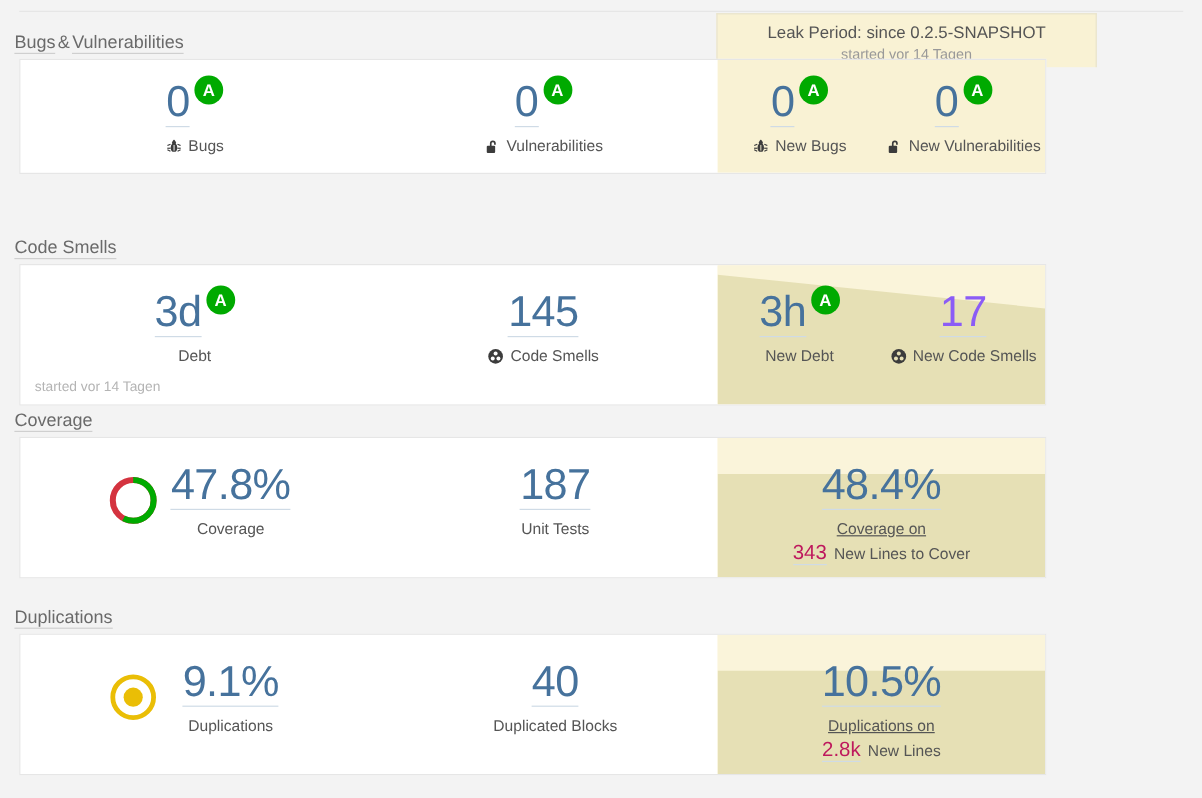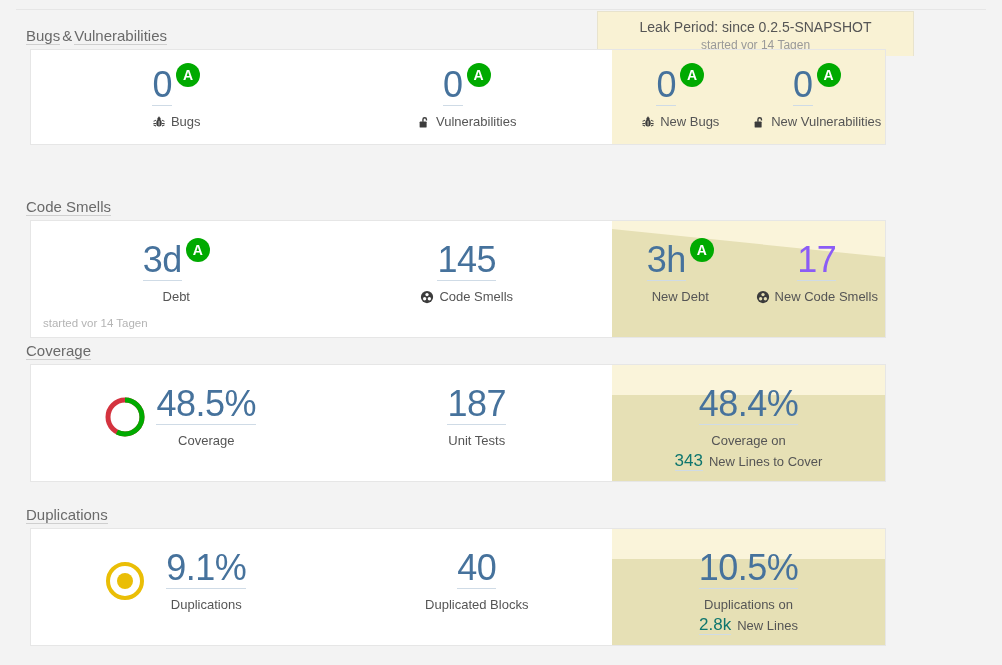--- a/index.html
+++ b/index.html
@@ -47,21 +47,21 @@
   }
   .leak-header .lh-sub {
     font-size: 12px;
     color: #999;
     line-height: 16px;
   }
 
   
   .section {
     position: absolute;
-    left: 14px;
+    left: 0;
     width: 888px;
   }
   .section-title {
     margin-left: 12px;
     font-size: 15px;
     color: #6a6a6a;
     height: 24px;
     line-height: 22px;
     white-space: nowrap;
   }
@@ -154,34 +154,34 @@
   }
   .mlabel {
     margin-top: 8px;
     font-size: 13px;
     color: #555;
     display: flex;
     align-items: center;
     gap: 5px;
     white-space: nowrap;
   }
-  .mlabel.center { justify-content: center; }
+  .mlabel.center { justify-content: center; text-decoration: underline; }
   .sublabel {
     font-size: 13px;
     color: #555;
     margin-top: 3px;
     display: flex;
     align-items: baseline;
     gap: 6px;
     justify-content: center;
     white-space: nowrap;
   }
   .sublabel .num {
     font-size: 17px;
-    color: #0f766e;
+    color: #be185d;
     border-bottom: 1px solid #cfdbe6;
     line-height: 19px;
     cursor: pointer;
   }
 
   .started-note {
     position: absolute;
     left: 12px;
     bottom: 8px;
     font-size: 11.5px;
@@ -369,21 +369,21 @@
     <span class="lnk">Coverage</span>
   </div>
   <div class="card tall">
     <div class="panel-main">
       <svg class="ind" width="44" height="44" viewBox="0 0 44 44">
         <circle cx="22" cy="22" r="17" fill="none" stroke="#d4333f" stroke-width="5"></circle>
         <circle cx="22" cy="22" r="17" fill="none" stroke="#00aa00" stroke-width="5" stroke-dasharray="61.4 45.4" stroke-dashoffset="0" transform="rotate(-90 22 22)"></circle>
       </svg>
       <div class="measure pt-lg with-ind">
         <div class="val-row">
-          <span class="bigval">48.5%</span>
+          <span class="bigval">47.8%</span>
         </div>
         <div class="mlabel">
           <span>Coverage</span>
         </div>
       </div>
       <div class="measure pt-lg">
         <div class="val-row">
           <span class="bigval">187</span>
         </div>
         <div class="mlabel">

